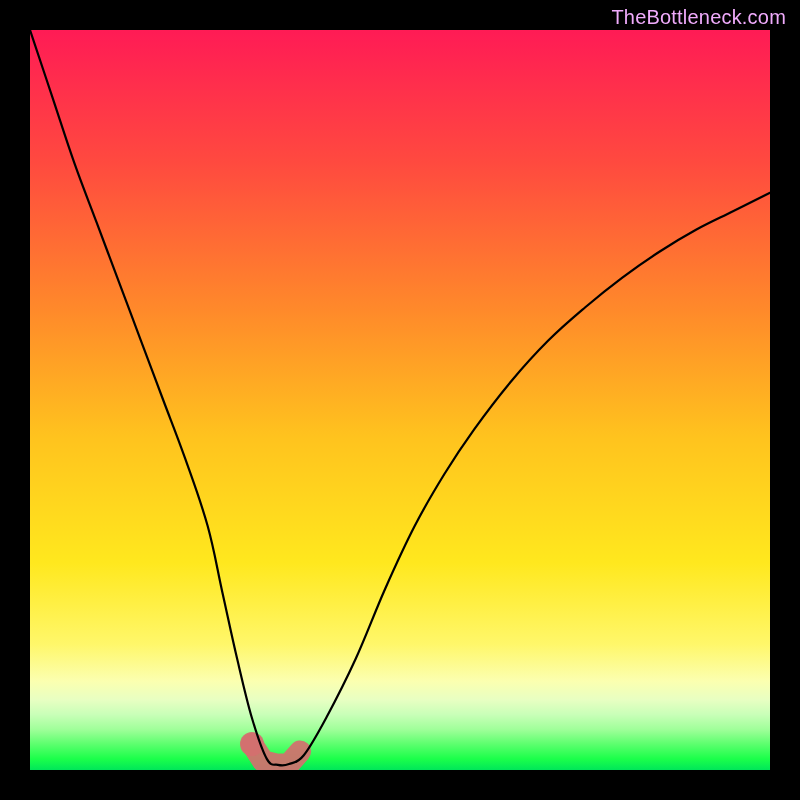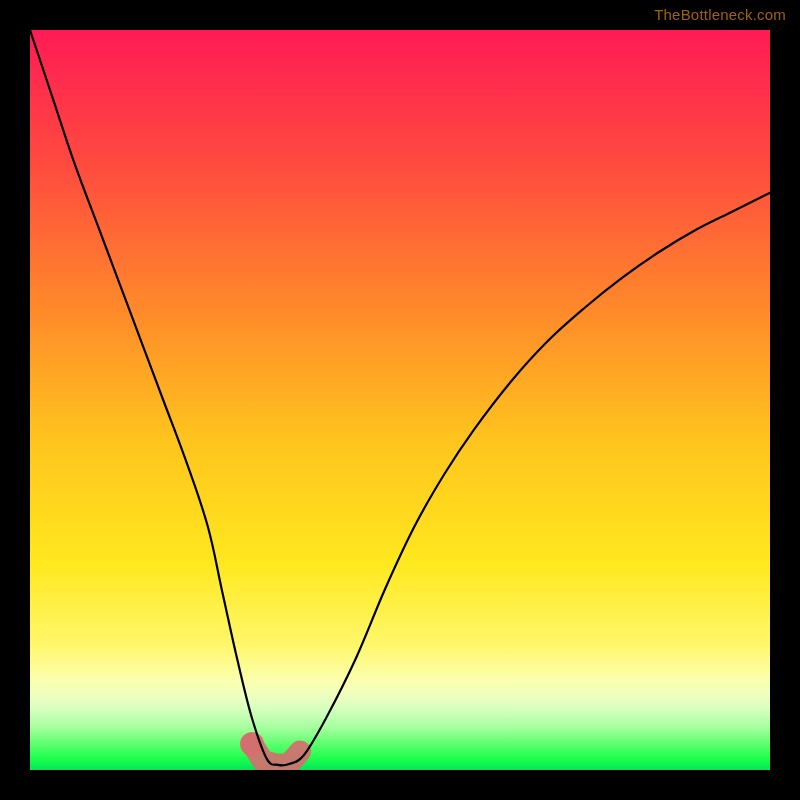--- a/index.html
+++ b/index.html
@@ -7,23 +7,23 @@
   .container {
     width: 800px;
     height: 800px;
     background: #000;
     position: relative;
   }
   .watermark {
     position: absolute;
     top: 6px;
     right: 14px;
-    color: #a16207;
+    color: #f0abfc;
     font-family: Arial, Helvetica, sans-serif;
-    font-size: 15px;
+    font-size: 20px;
     font-weight: 400;
     letter-spacing: 0.2px;
     z-index: 10;
   }
   .plot-area {
     position: absolute;
     left: 30px;
     top: 30px;
     width: 740px;
     height: 740px;

